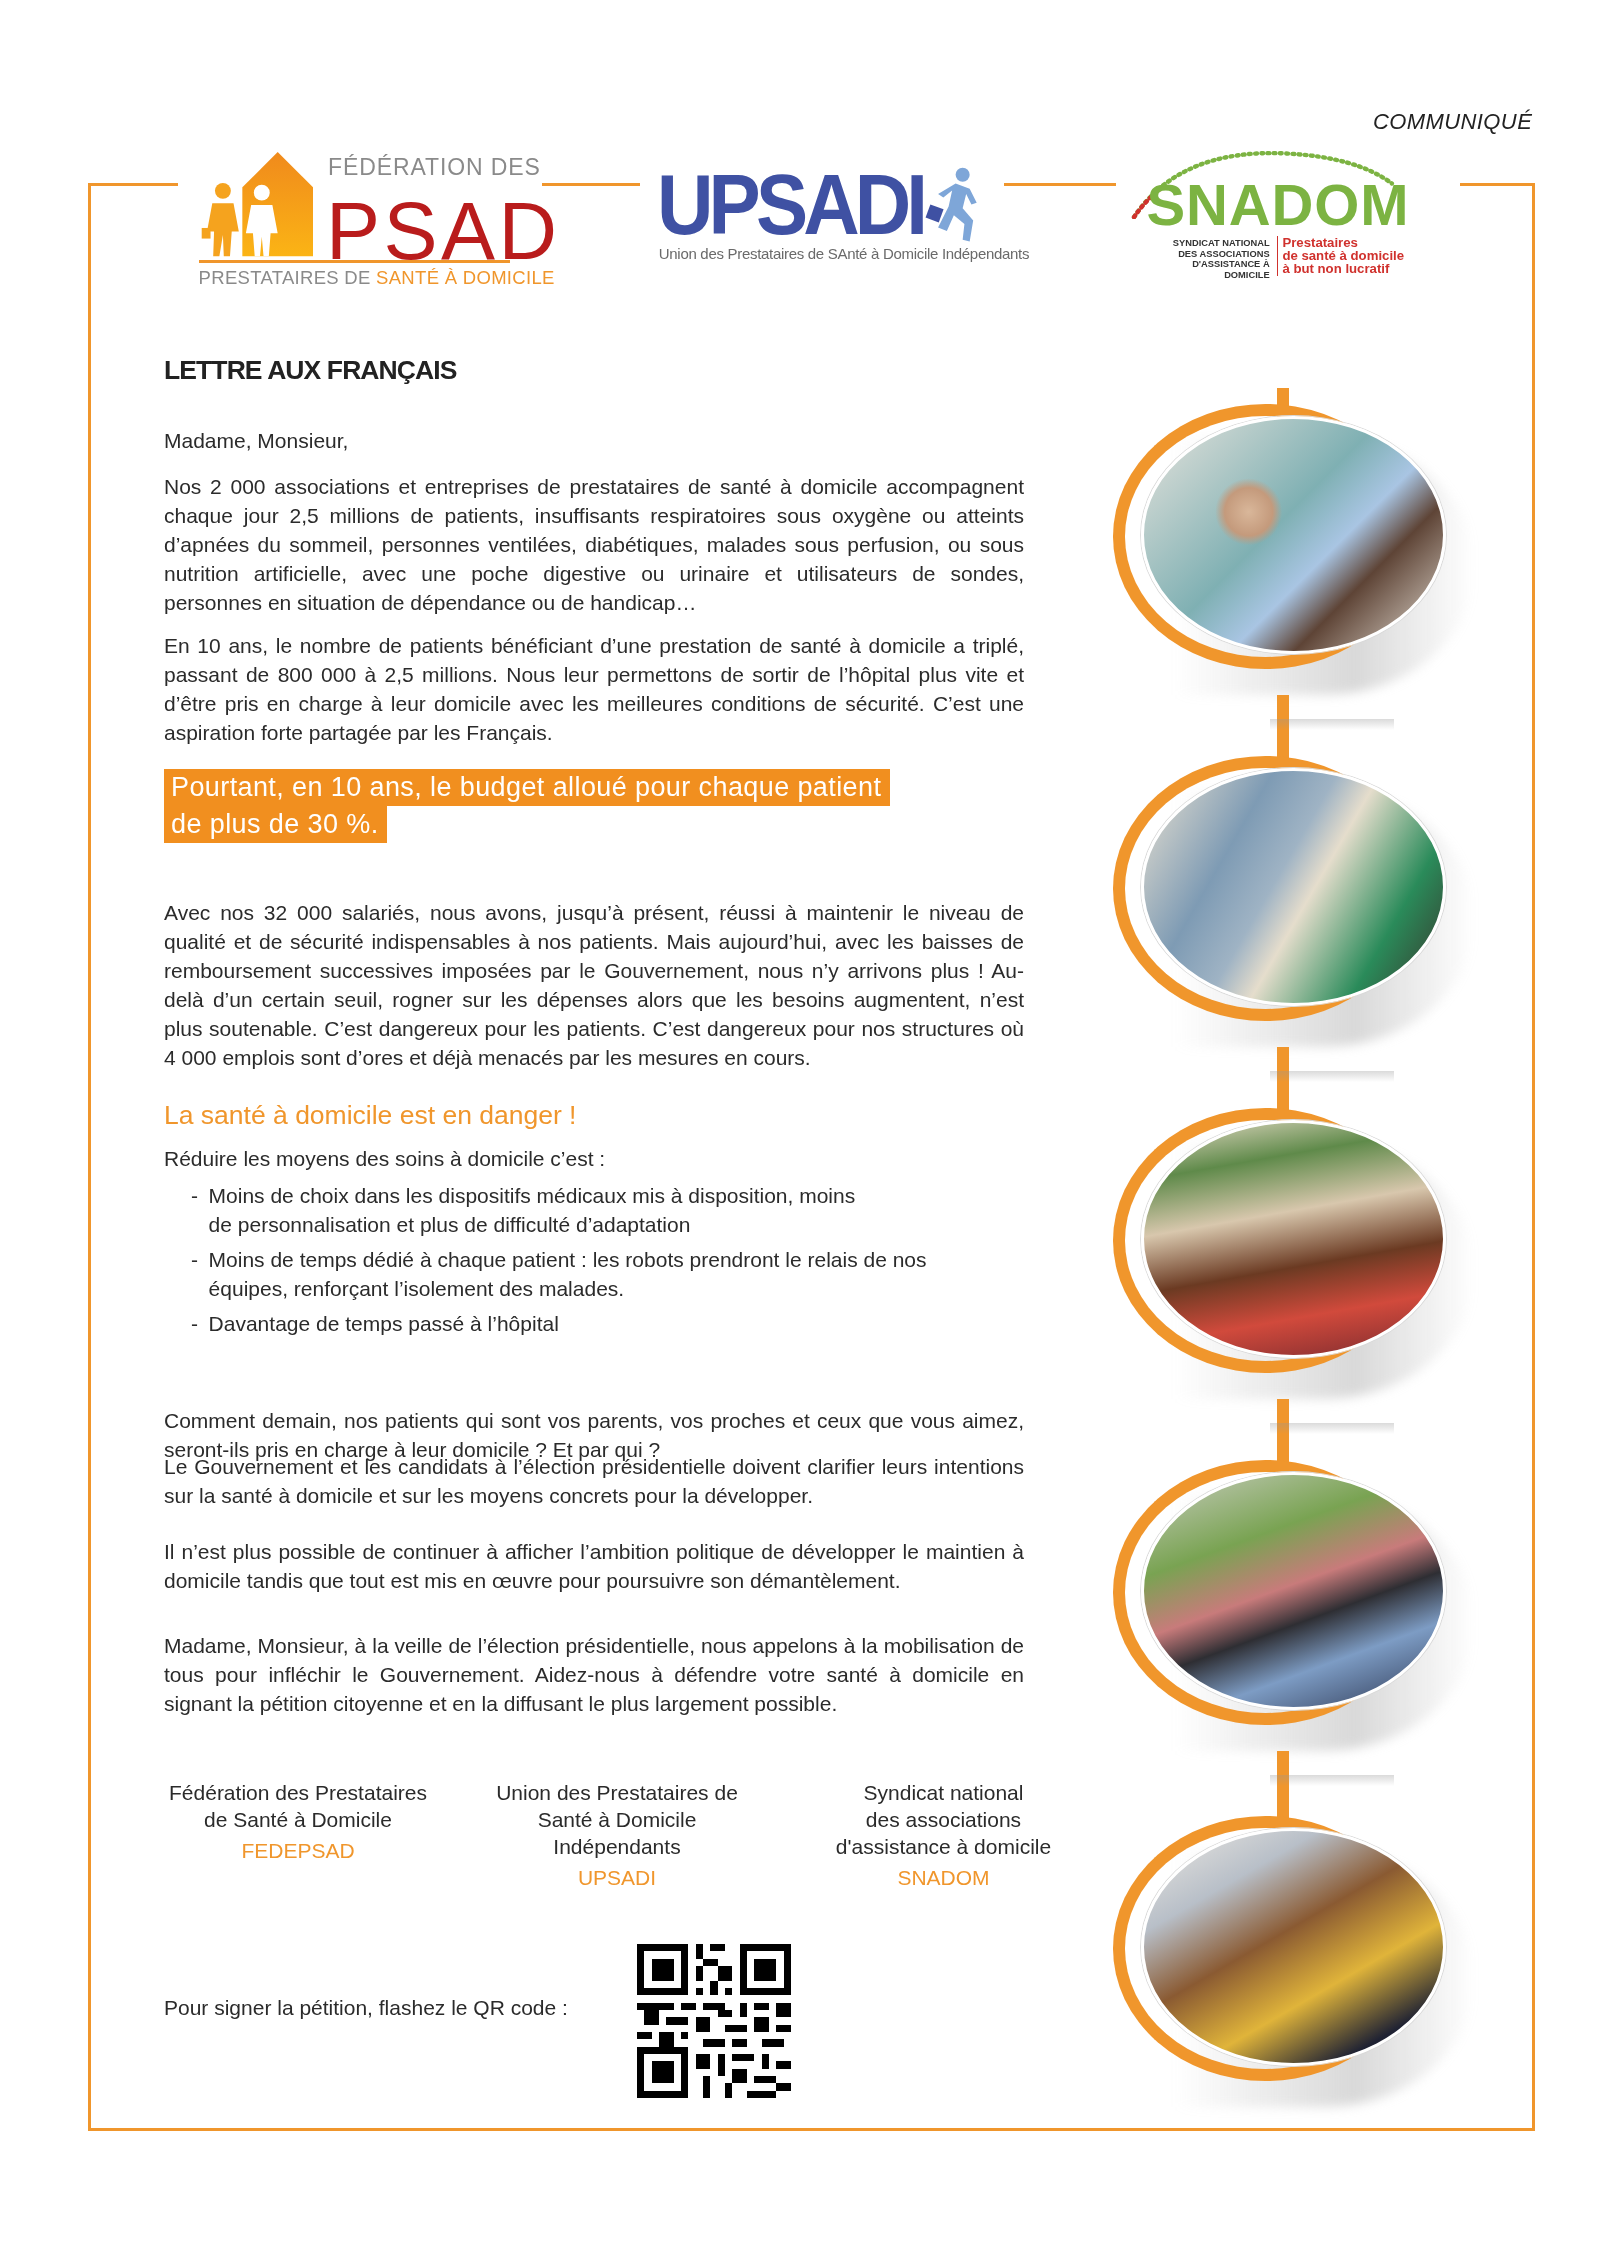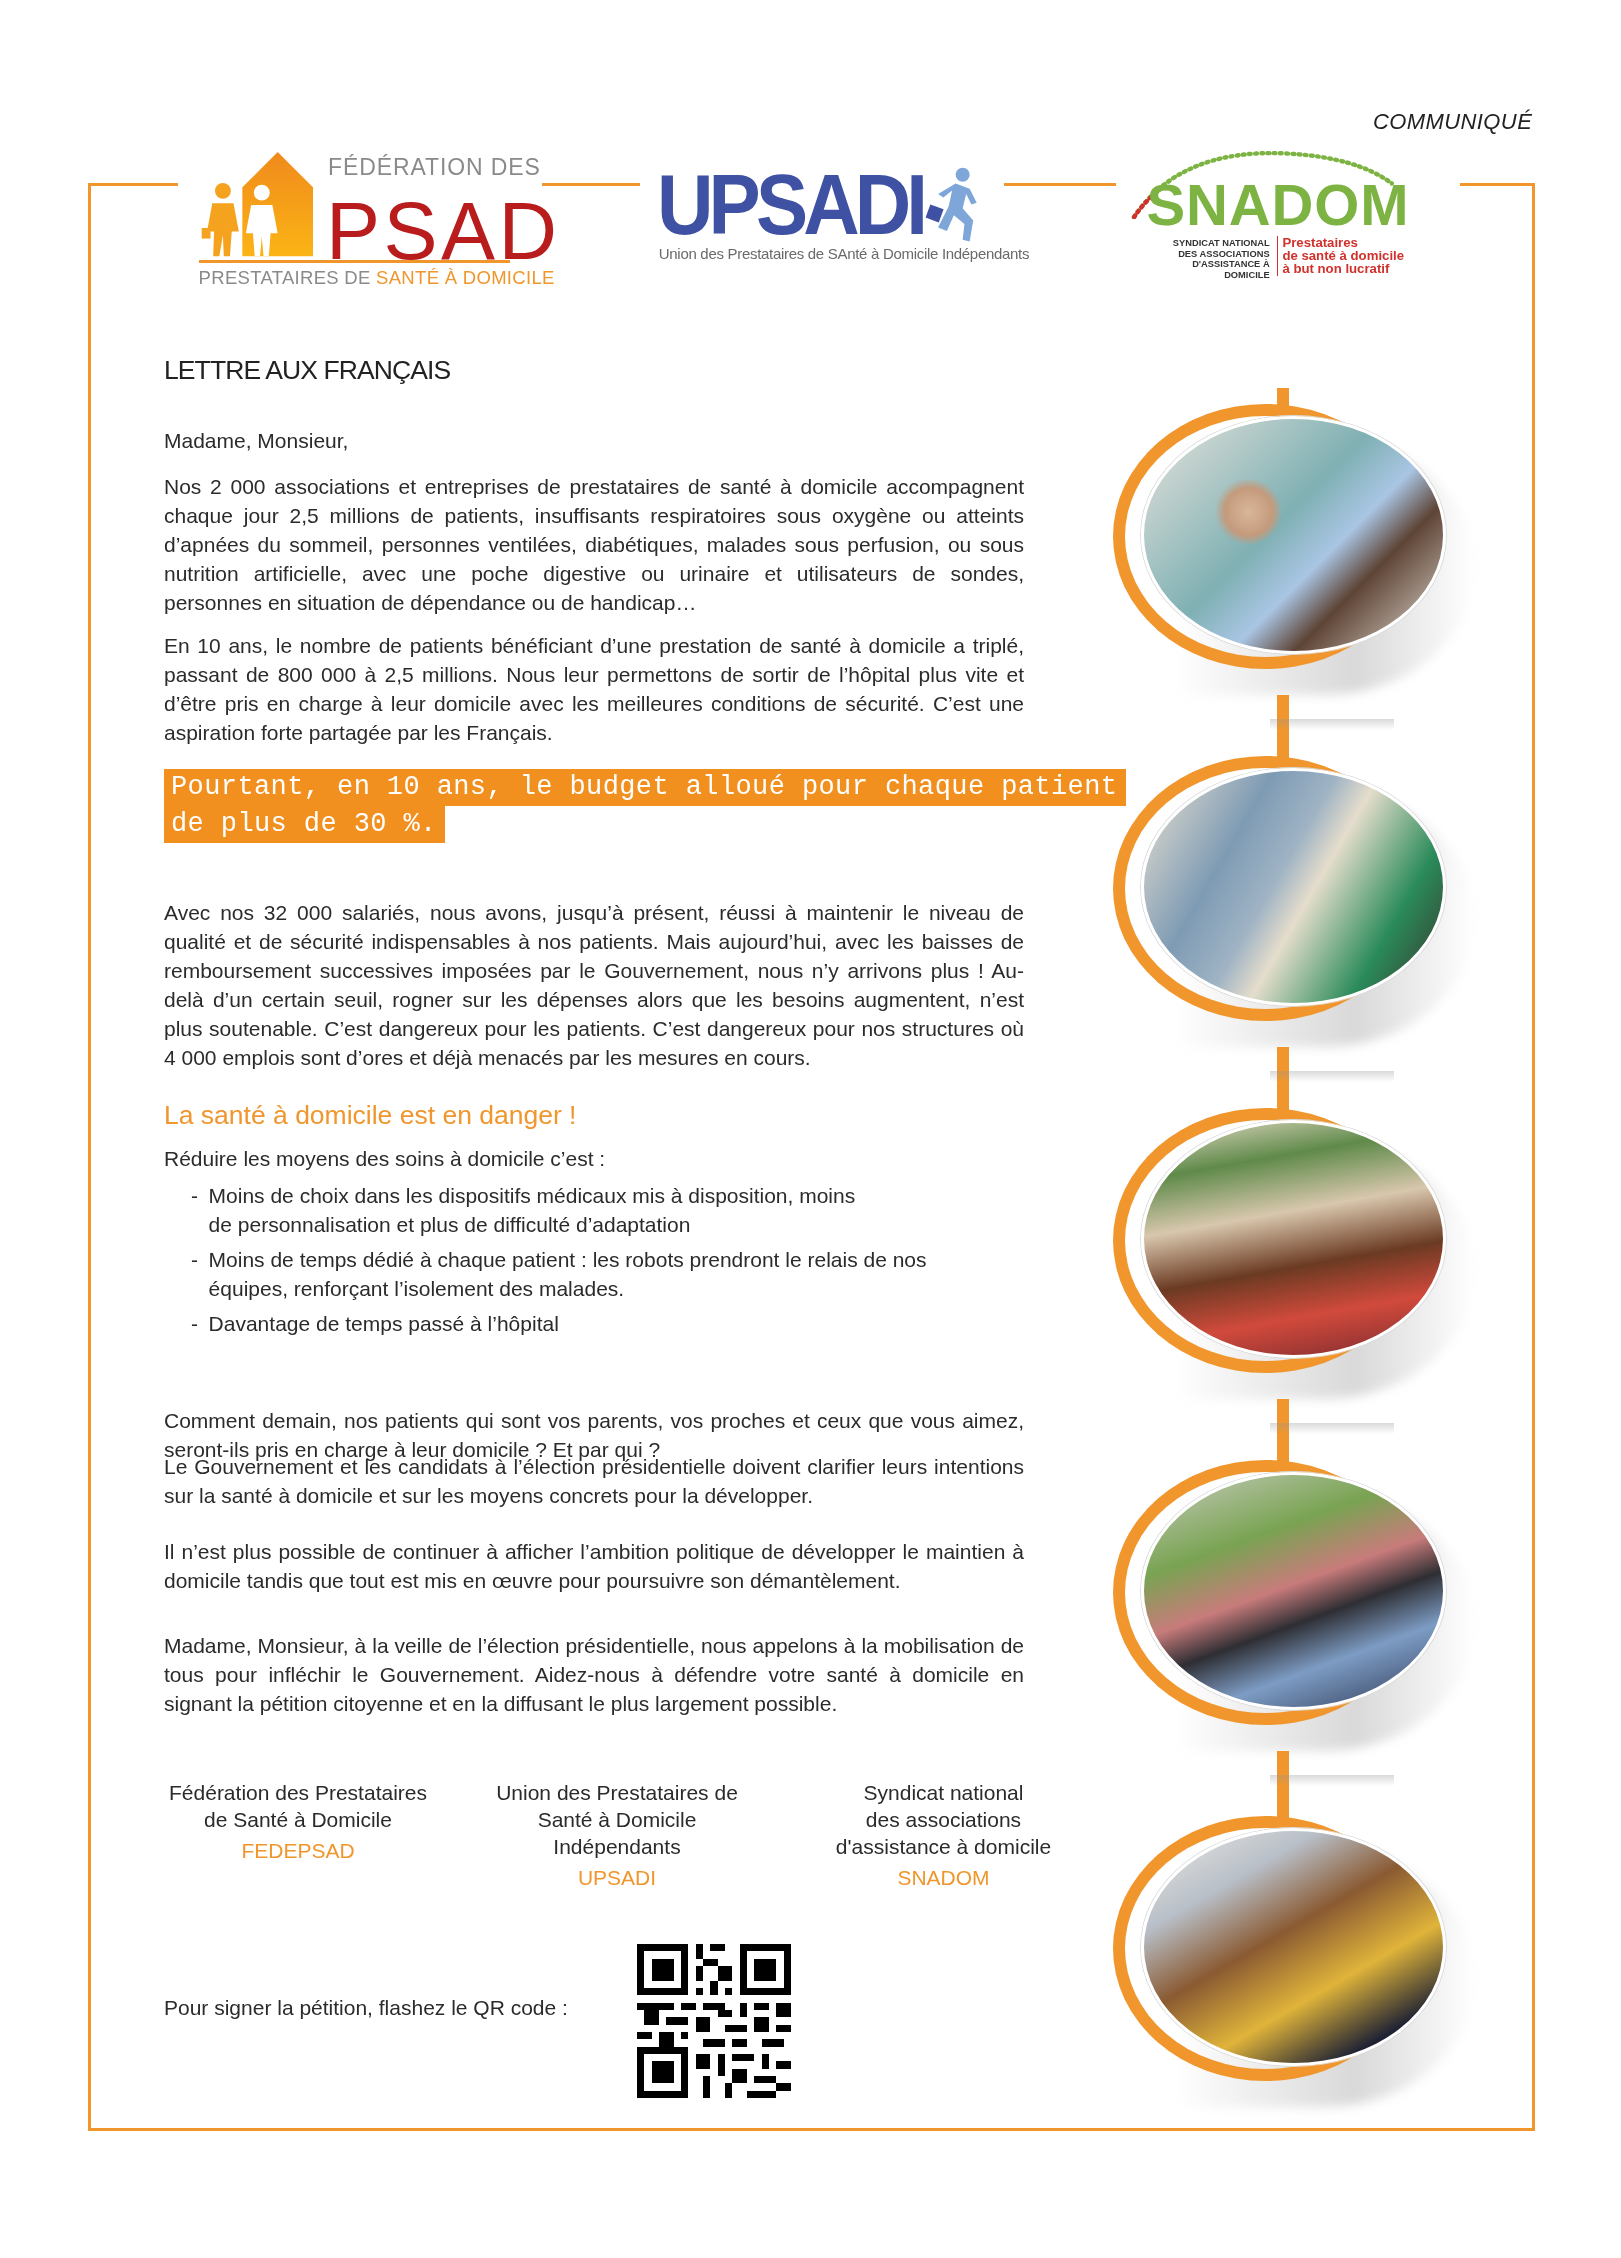--- a/index.html
+++ b/index.html
@@ -19,21 +19,21 @@
   .psad-tag .acc{color:#f0962c;}
   .upsadi-word{position:absolute;left:0;top:0;font-size:85px;font-weight:700;color:#3f51a3;letter-spacing:-5.3px;line-height:1;font-family:"Liberation Sans Narrow","Liberation Sans",sans-serif;transform:scaleX(0.92);transform-origin:left top;}
   .upsadi-sub{position:absolute;left:1.8px;top:83px;font-size:15px;color:#6a6a6a;white-space:nowrap;letter-spacing:-0.3px;}
   .snadom-word{position:absolute;left:19.4px;top:28px;font-size:58px;font-weight:700;color:#7cb342;letter-spacing:0.9px;line-height:1;}
   .snadom-left{position:absolute;left:17.6px;top:90px;width:125px;text-align:right;font-size:9.3px;font-weight:700;color:#333;line-height:10.6px;}
   .snadom-right{position:absolute;left:150px;top:88px;font-size:13.2px;font-weight:700;color:#d0312d;line-height:13.2px;border-left:1.8px solid #d0312d;padding-left:4.4px;}
   
   .col{position:absolute;left:164px;width:860px;}
   .title{font-size:26.5px;color:#222;letter-spacing:-0.9px;}
   .p{font-size:21px;line-height:29px;text-align:justify;color:#2b2b2b;margin:0;}
-  .highlight{position:absolute;left:164px;top:769px;font-family:Liberation Mono, monospace;}
+  .highlight{position:absolute;left:164px;top:769px;}
   .hl-line{display:table;background:#f18f1f;color:#ffffff;font-size:27px;line-height:37px;padding:0 8.8px 0 7px;letter-spacing:0.4px;}
   .h2{font-size:26.5px;color:#f0962c;}
   .bullets{position:absolute;left:191px;width:794px;}
   .bullet{font-size:21px;line-height:29px;position:relative;padding-left:17.6px;margin-bottom:6.2px;}
   .bullet:before{content:"-";position:absolute;left:0;}
   .sig{position:absolute;text-align:center;font-size:21px;line-height:27px;color:#2b2b2b;}
   .sig .org{color:#f0962c;display:block;margin-top:3.5px;}
   .petition{position:absolute;left:164px;top:1996px;font-size:21px;color:#2b2b2b;}
   
   .photo-wrap{position:absolute;left:1113px;width:371px;height:291px;}
@@ -100,21 +100,21 @@
     <div>DES ASSOCIATIONS</div>
     <div>D'ASSISTANCE À DOMICILE</div>
   </div>
   <div class="snadom-right">
     <div>Prestataires</div>
     <div>de santé à domicile</div>
     <div>à but non lucratif</div>
   </div>
 </div>
 
-<div class="col title" style="top:355px;">LETTRE AUX FRANÇAIS</div>
+<div class="col title" style="top:355px;font-weight:bold;">LETTRE AUX FRANÇAIS</div>
 <div class="col p" style="top:426px;">Madame, Monsieur,</div>
 <p class="col p" style="top:472px;">Nos 2 000 associations et entreprises de prestataires de santé à domicile accompagnent chaque jour 2,5 millions de patients, insuffisants respiratoires sous oxygène ou atteints d’apnées du sommeil, personnes ventilées, diabétiques, malades sous perfusion, ou sous nutrition artificielle, avec une poche digestive ou urinaire et utilisateurs de sondes, personnes en situation de dépendance ou de handicap…</p>
 <p class="col p" style="top:631px;">En 10 ans, le nombre de patients bénéficiant d’une prestation de santé à domicile a triplé, passant de 800 000 à 2,5 millions. Nous leur permettons de sortir de l’hôpital plus vite et d’être pris en charge à leur domicile avec les meilleures conditions de sécurité. C’est une aspiration forte partagée par les Français.</p>
 
 <div class="highlight">
   <div class="hl-line">Pourtant, en 10 ans, le budget alloué pour chaque patient</div>
   <div class="hl-line">de plus de 30 %.</div>
 </div>
 
 <p class="col p" style="top:898px;">Avec nos 32 000 salariés, nous avons, jusqu’à présent, réussi à maintenir le niveau de qualité et de sécurité indispensables à nos patients. Mais aujourd’hui, avec les baisses de remboursement successives imposées par le Gouvernement, nous n’y arrivons plus ! Au-delà d’un certain seuil, rogner sur les dépenses alors que les besoins augmentent, n’est plus soutenable. C’est dangereux pour les patients. C’est dangereux pour nos structures où 4 000 emplois sont d’ores et déjà menacés par les mesures en cours.</p>

